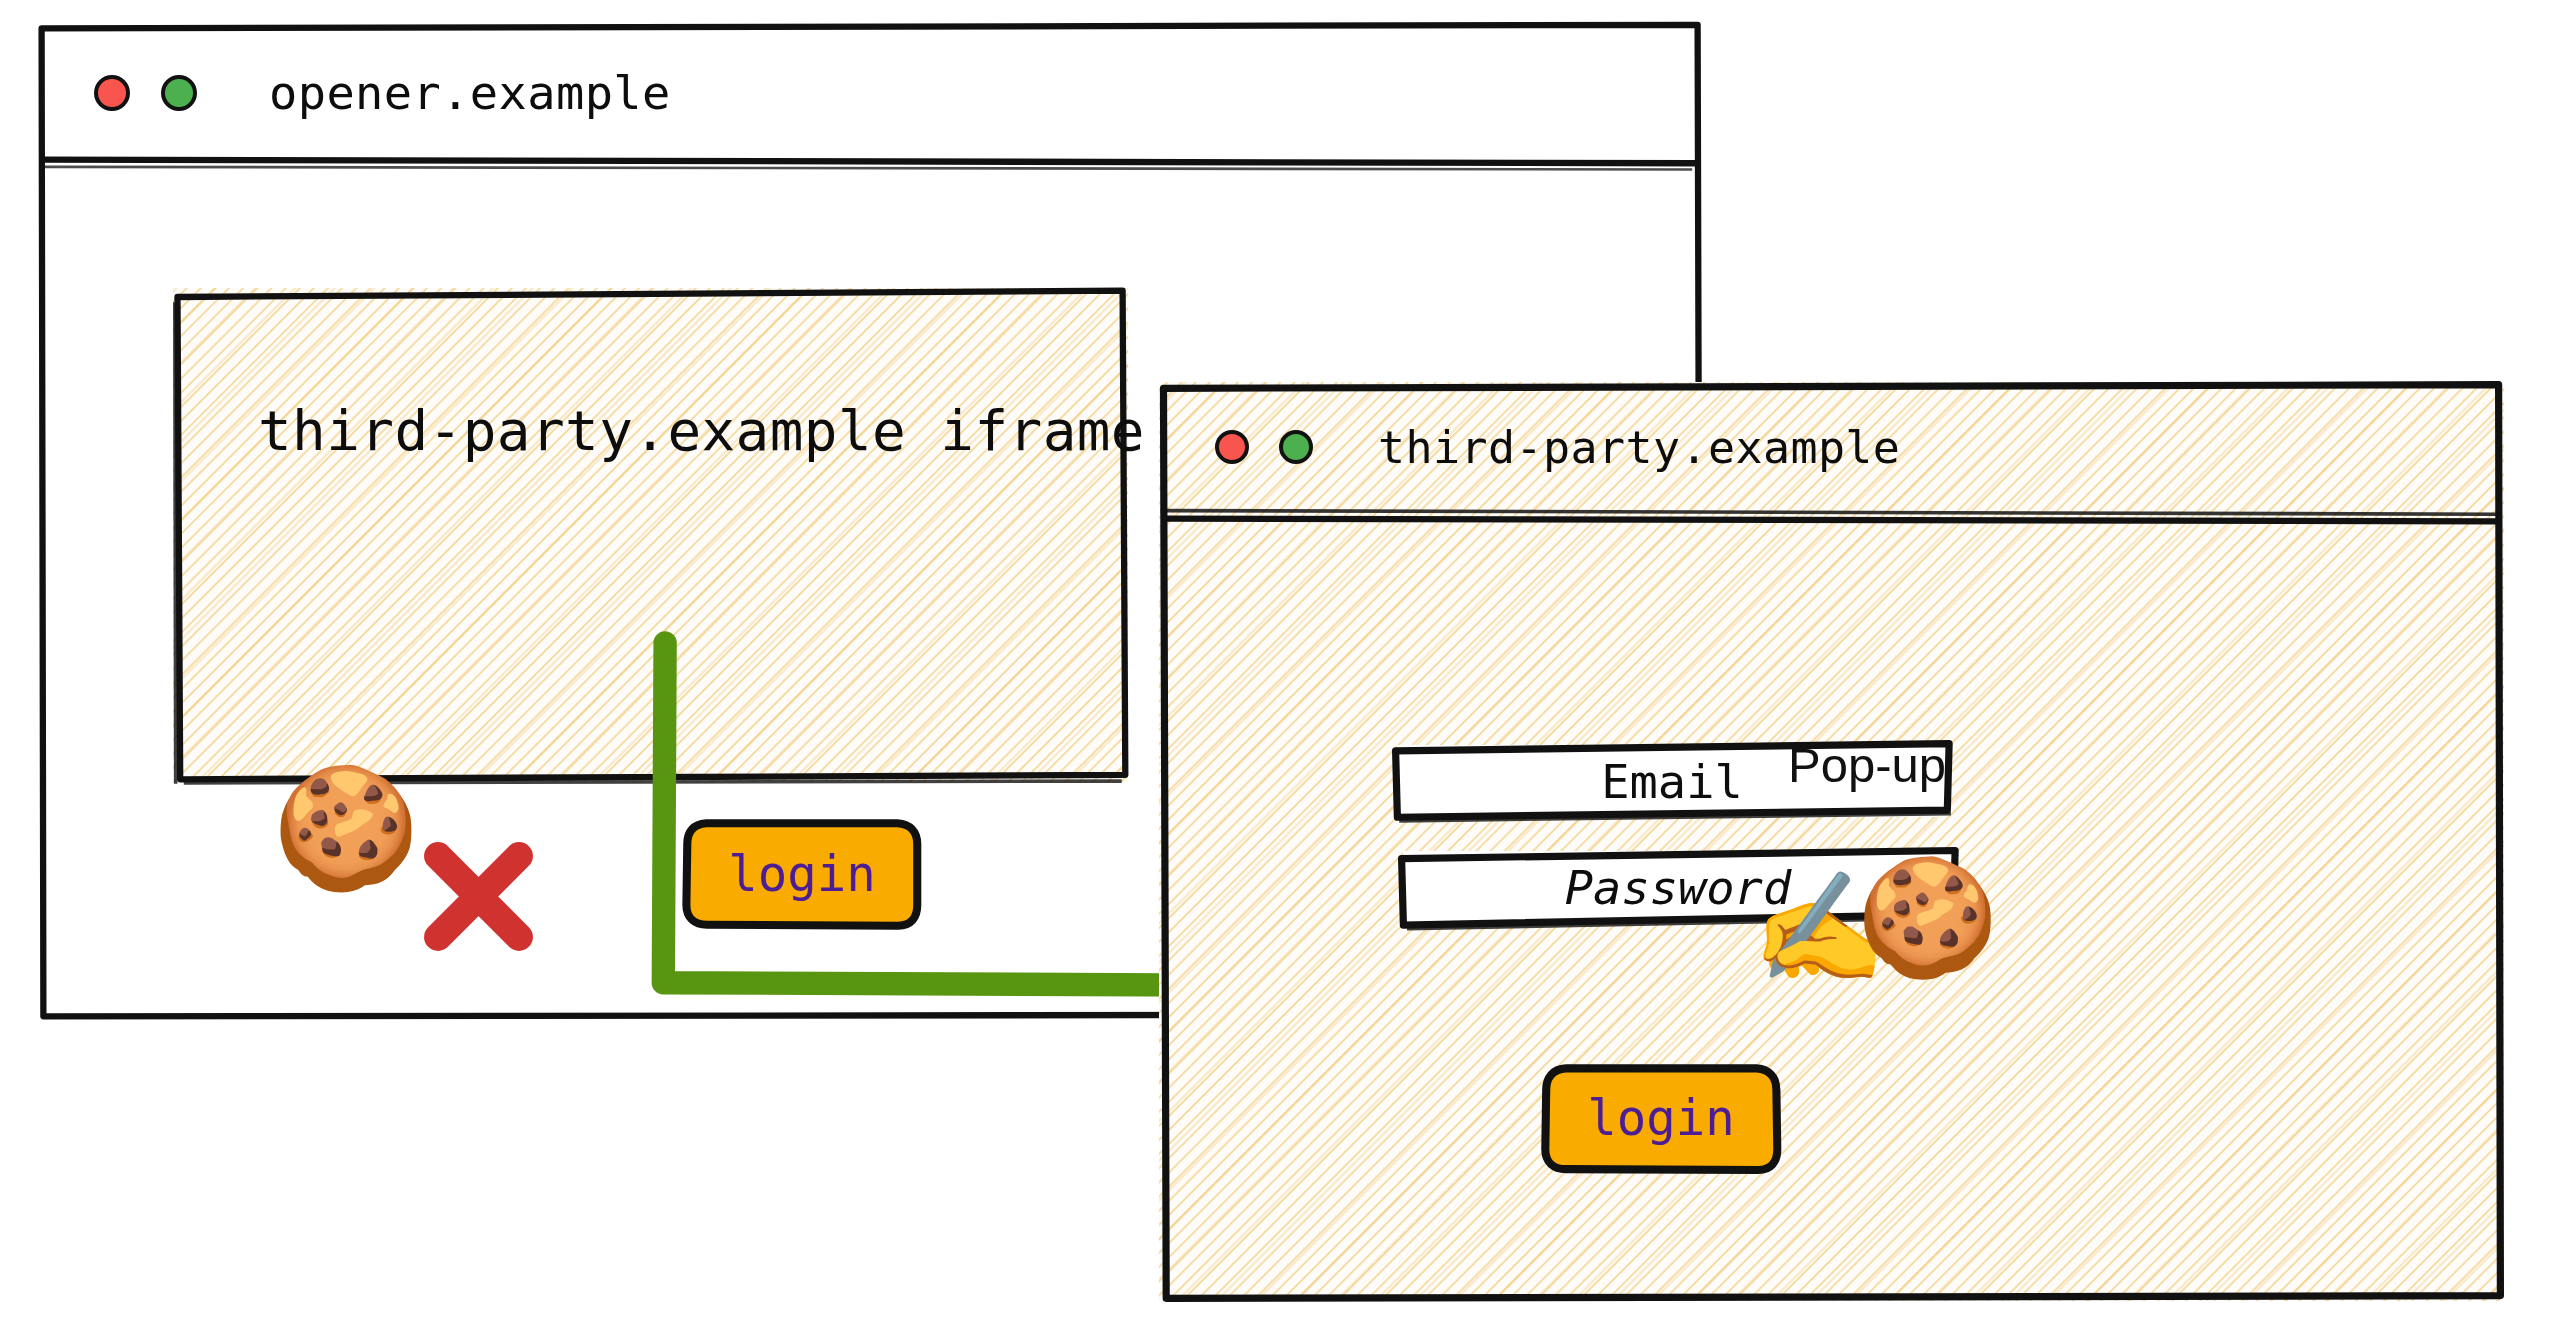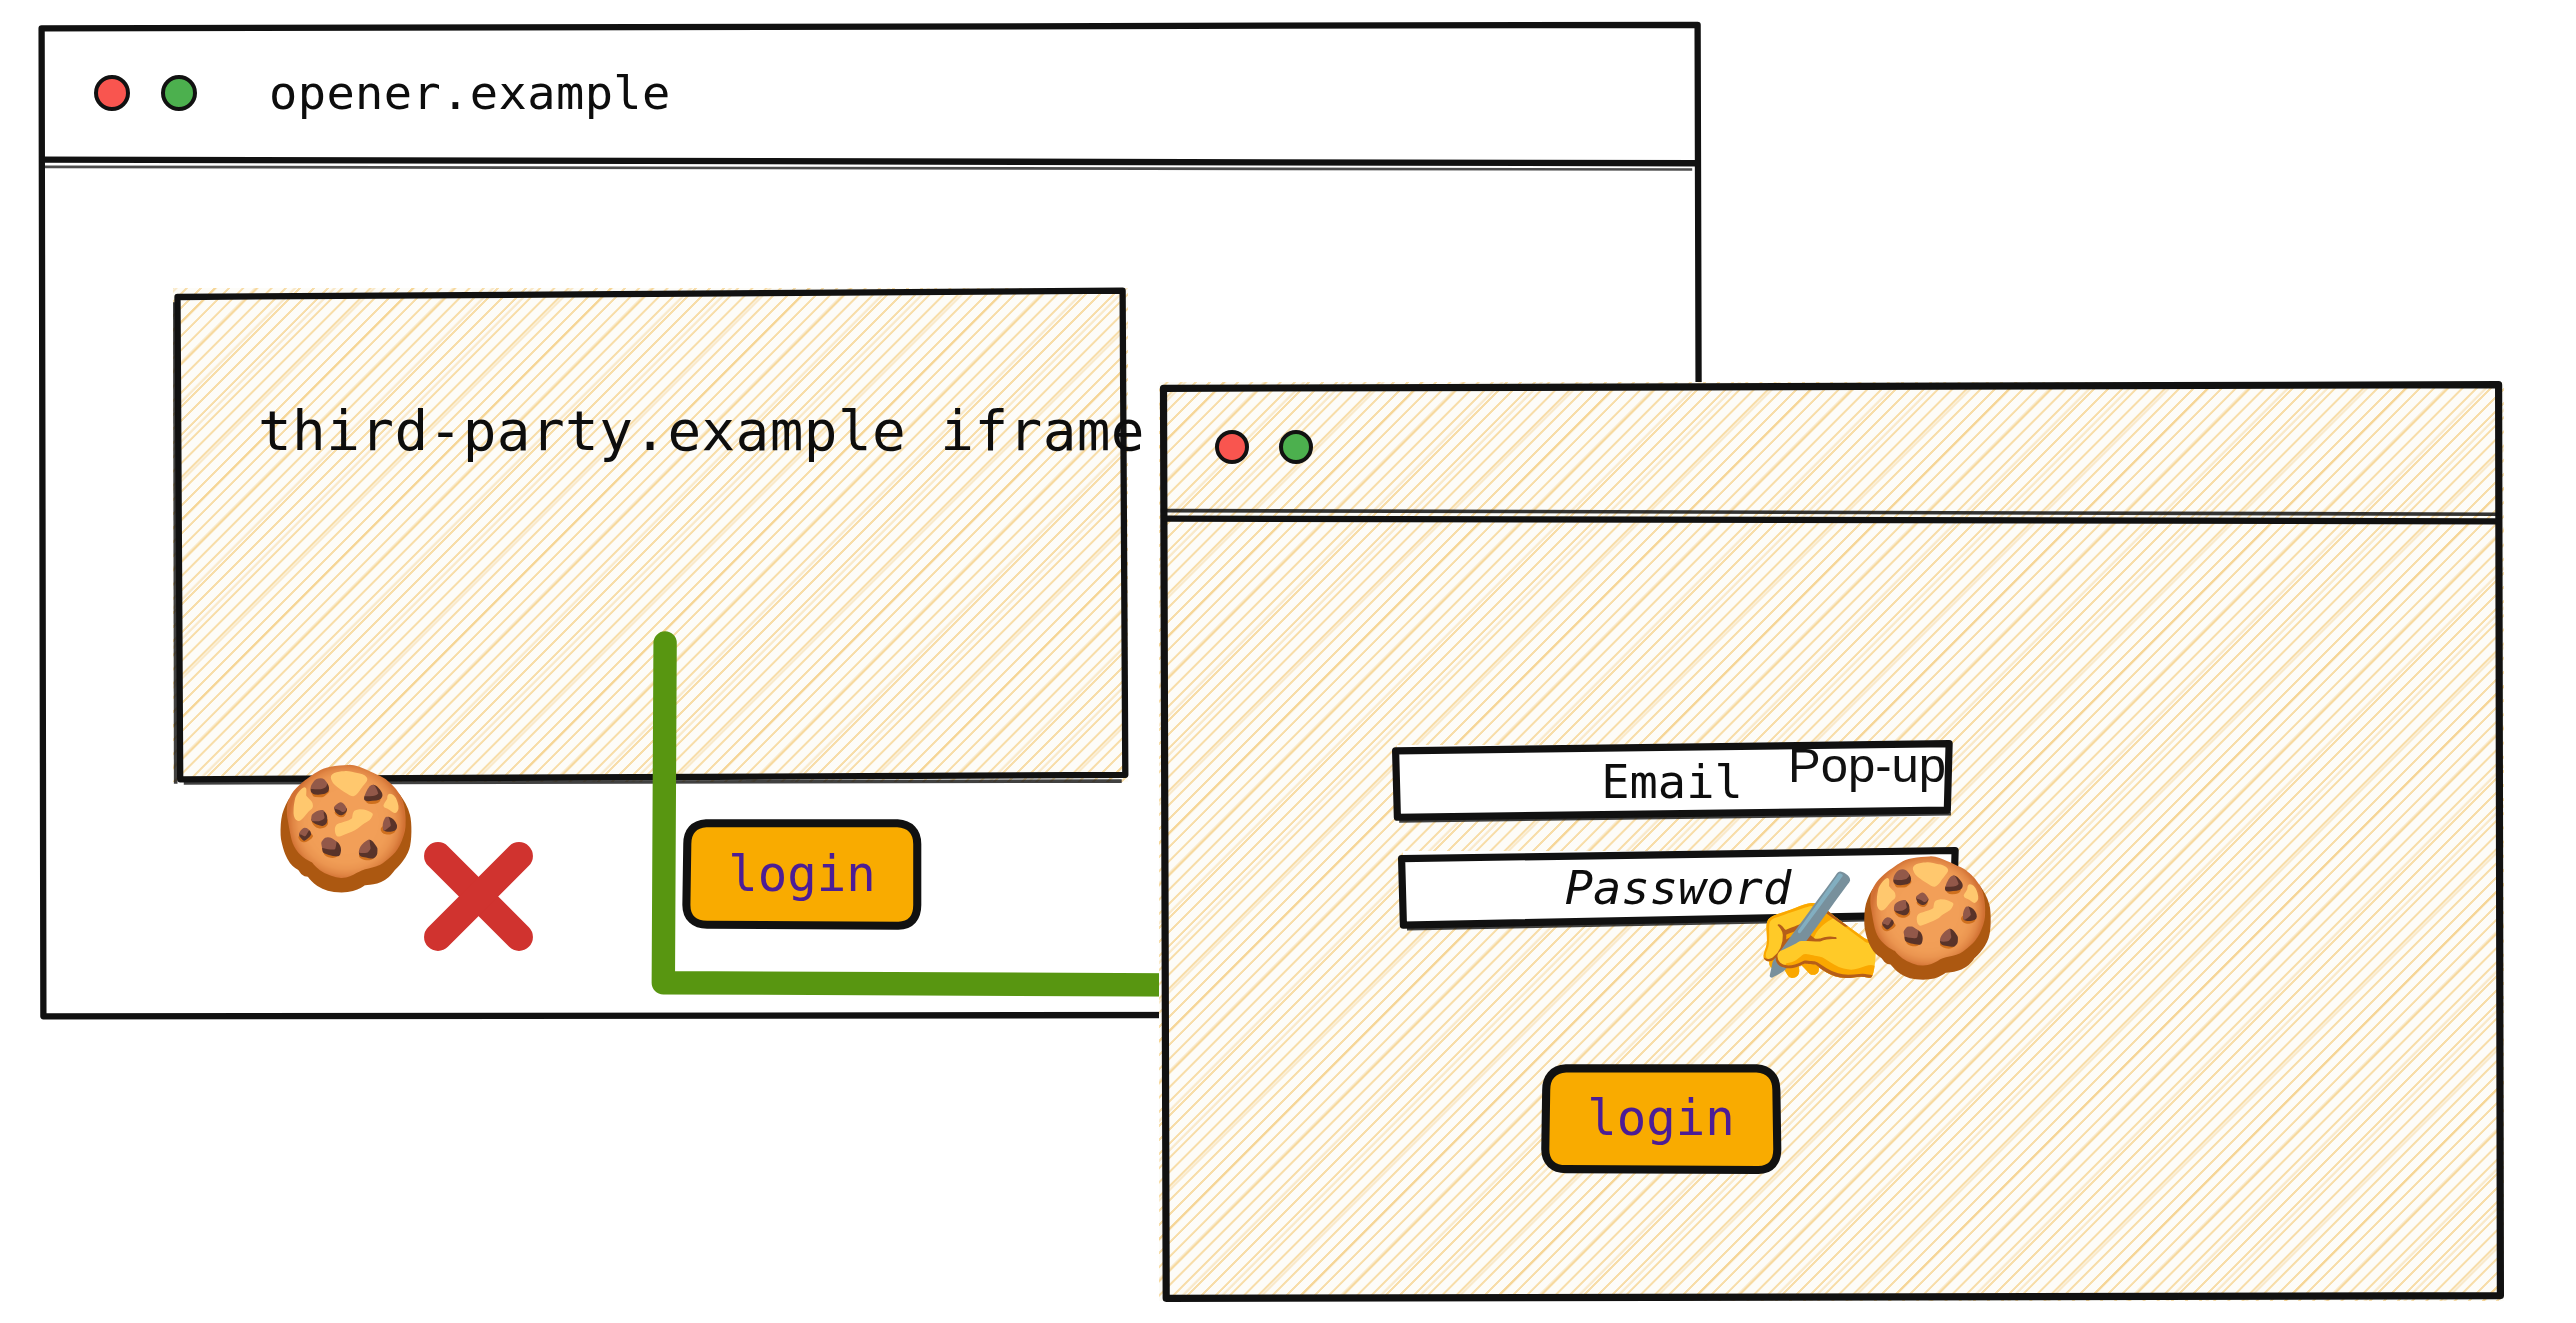--- a/index.html
+++ b/index.html
@@ -348,20 +348,21 @@
       <svg viewBox="0 0 1496 1022" preserveAspectRatio="none" aria-hidden="true">
         <path d="M5,7 L1490,3 L1492,1016 L8,1019 Z" fill="none" stroke="#111111" stroke-width="8" stroke-linejoin="round"></path>
         <path d="M2,143 L1490,147" fill="none" stroke="#111111" stroke-width="4" opacity="0.85"></path>
         <path d="M4,152 L1492,155" fill="none" stroke="#111111" stroke-width="7"></path>
       </svg>
     </div>
 
     <div class="titlebar">
       <span class="dot red"></span>
       <span class="dot green"></span>
+      <span class="win-title">third-party.example</span>
     </div>
 
     <div id="popup-body">
 
       <div class="field" id="email-field">
         <div class="field-outline">
           <svg viewBox="0 0 624 92" preserveAspectRatio="none" aria-hidden="true">
             <path d="M4,12 L620,4 L618,78 L6,86 Z" fill="#ffffff" stroke="#111111" stroke-width="8" stroke-linejoin="round"></path>
             <path d="M8,90 L622,82" fill="none" stroke="#111111" stroke-width="4" opacity="0.8"></path>
           </svg>

